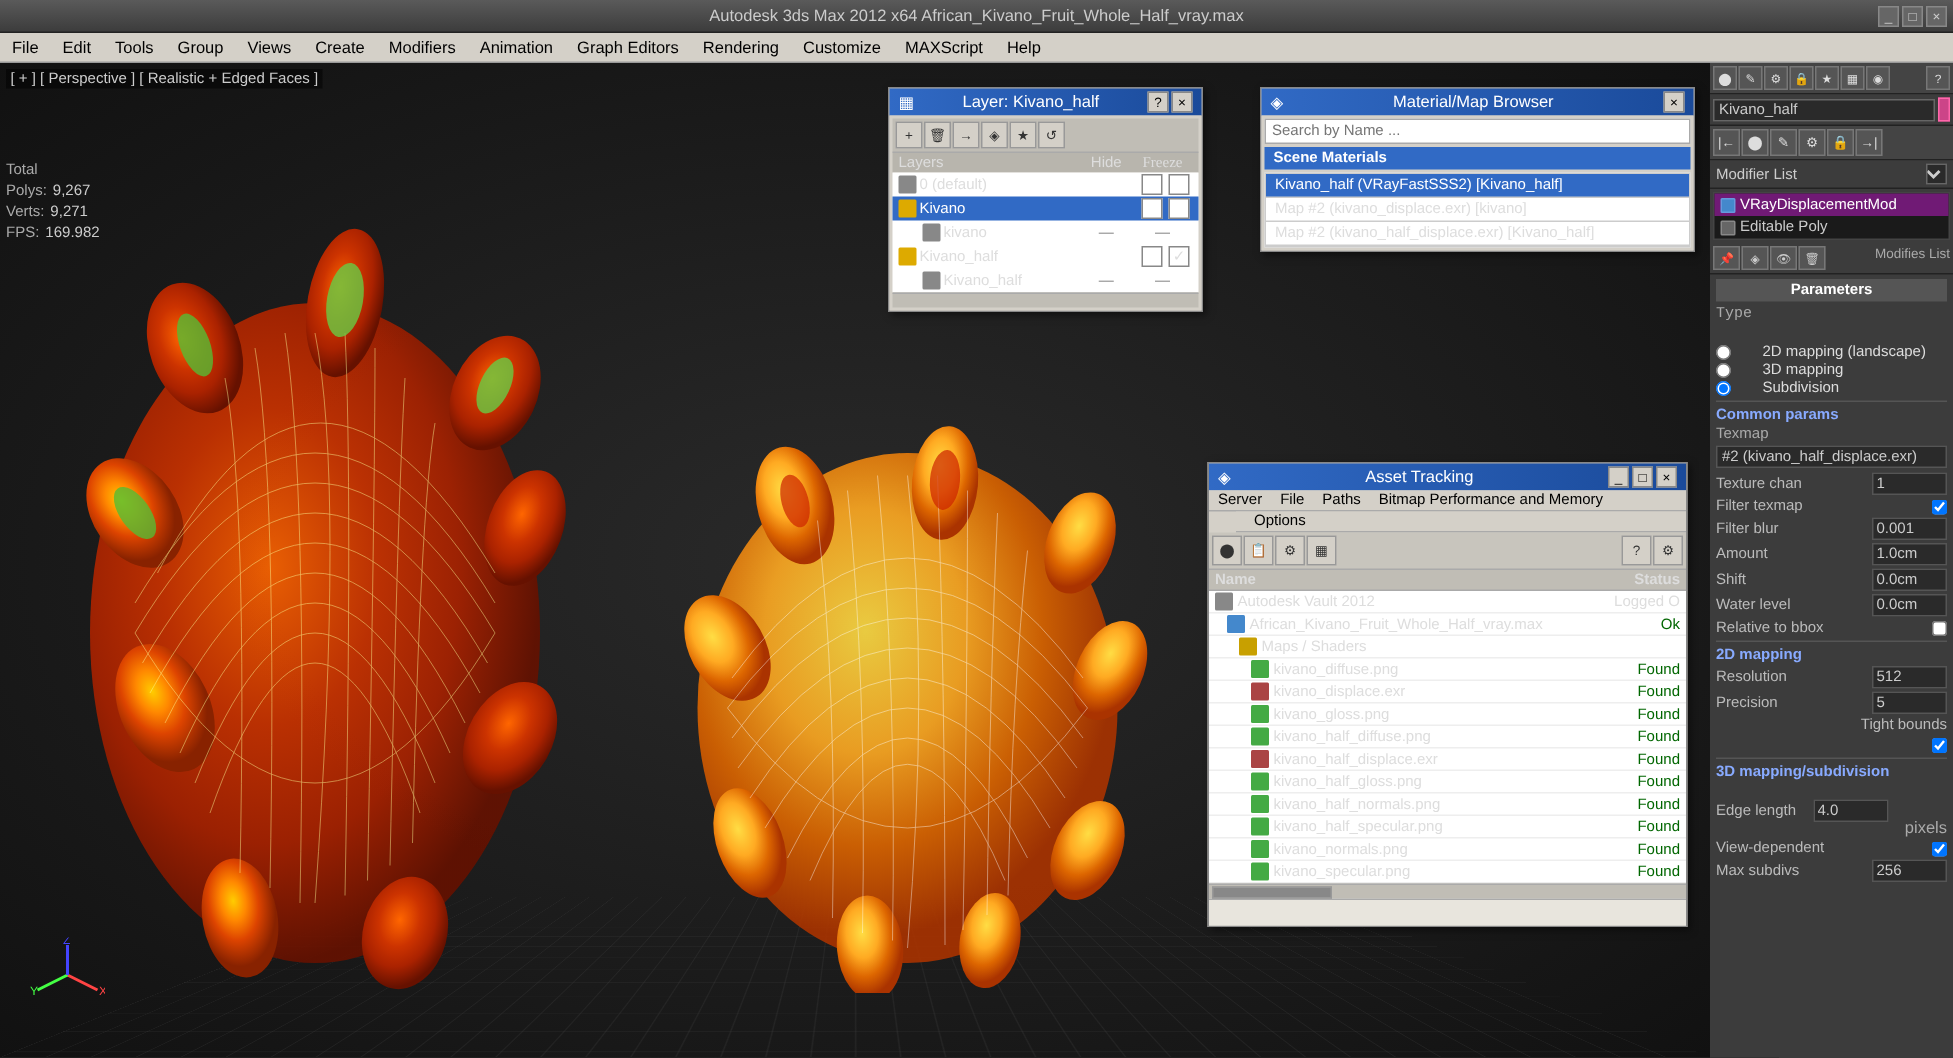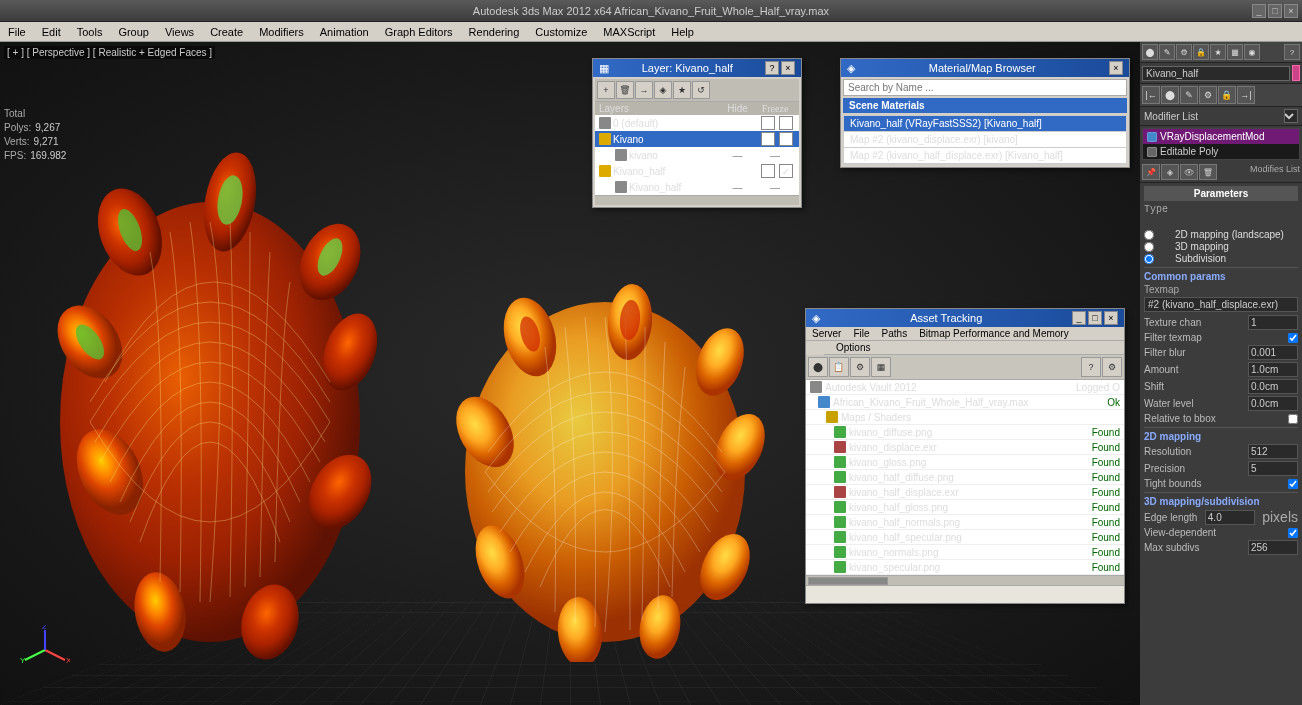--- a/index.html
+++ b/index.html
@@ -403,31 +403,31 @@
     <hr class="section-divider">
     <div class="section-label">2D mapping</div>
     <div class="param-row">
       <span class="param-label">Resolution</span>
       <input class="param-input" type="text" value="512" style="">
     </div>
     <div class="param-row">
       <span class="param-label">Precision</span>
       <input class="param-input" type="text" value="5" style="">
     </div>
-    <div class="checkbox-row" style="margin-bottom:2px;">
+    <div class="checkbox-row" style="margin-bottom:2px;flex-direction:column;">
       <span class="param-label" style="flex:1;">Tight bounds</span>
       <input type="checkbox" checked="" style="">
     </div>
 
     <hr class="section-divider">
     <div class="section-label">3D mapping/subdivision</div>
     <div class="param-row">
       <span class="param-label">Edge length</span>
       <input class="param-input" type="text" value="4.0" style="">
-      <span style="font-size:14px;color:#aaa;">pixels</span>
+      <span style="font-size:11px;color:#aaa;margin-top:24px;">pixels</span>
     </div>
     <div class="checkbox-row" style="margin-bottom:2px;">
       <span class="param-label" style="flex:1;">View-dependent</span>
       <input type="checkbox" checked="" style="">
     </div>
     <div class="param-row">
       <span class="param-label">Max subdivs</span>
       <input class="param-input" type="text" value="256" style="">
     </div>
   </div>
@@ -539,20 +539,24 @@
     <div class="asset-toolbar">
       <div class="at-btn">⬤</div>
       <div class="at-btn">📋</div>
       <div class="at-btn">⚙</div>
       <div class="at-btn">▦</div>
       <div style="flex:1;"></div>
       <div class="at-btn">?</div>
       <div class="at-btn">⚙</div>
     </div>
 
+    <div class="asset-table-header">
+      <span class="ah-name">Name</span>
+      <span class="ah-status">Status</span>
+    </div>
 
     <div class="asset-tree">
       <div class="asset-item">
         <span class="ai-indent"></span>
         <span class="ai-icon" style="background:#888;"></span>
         <span class="ai-name">Autodesk Vault 2012</span>
         <span class="ai-status">Logged O</span>
       </div>
       <div class="asset-item">
         <span class="ai-indent" style="margin-left:8px;"></span>

